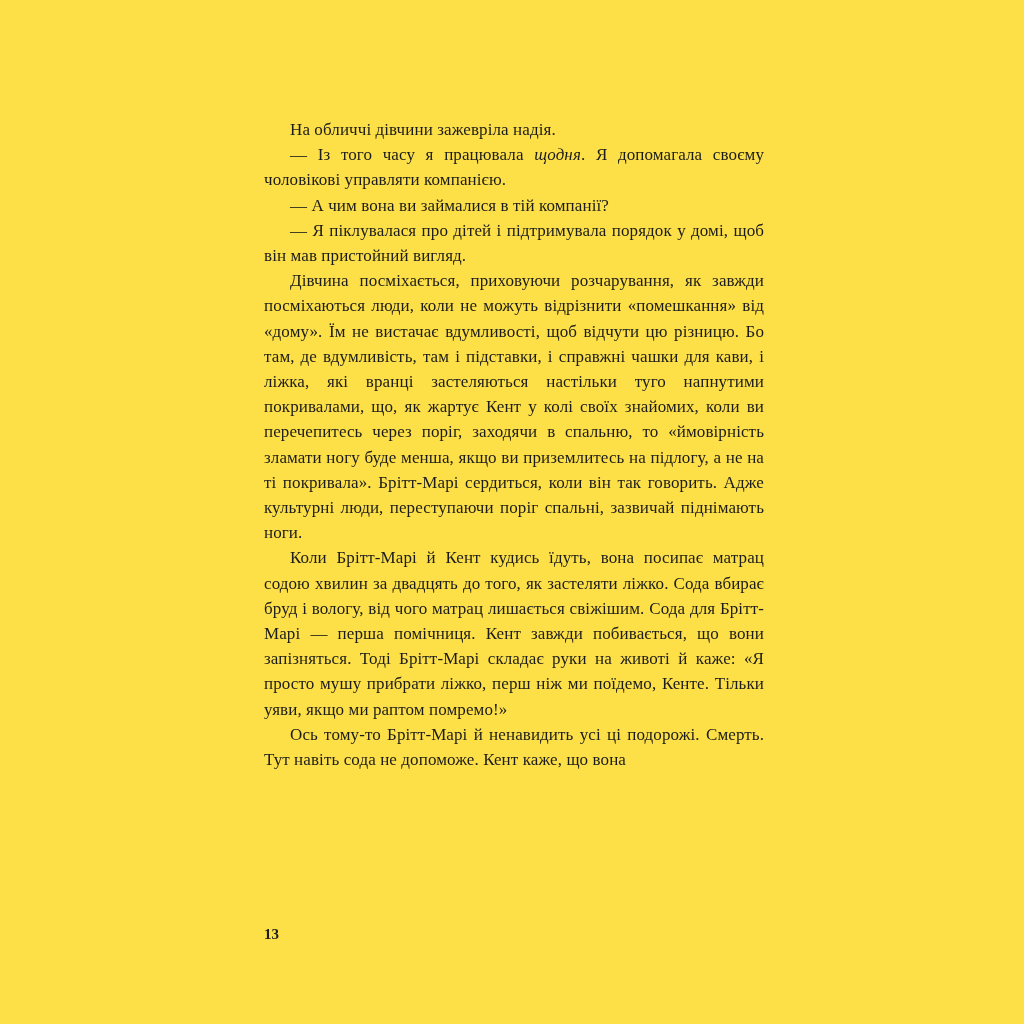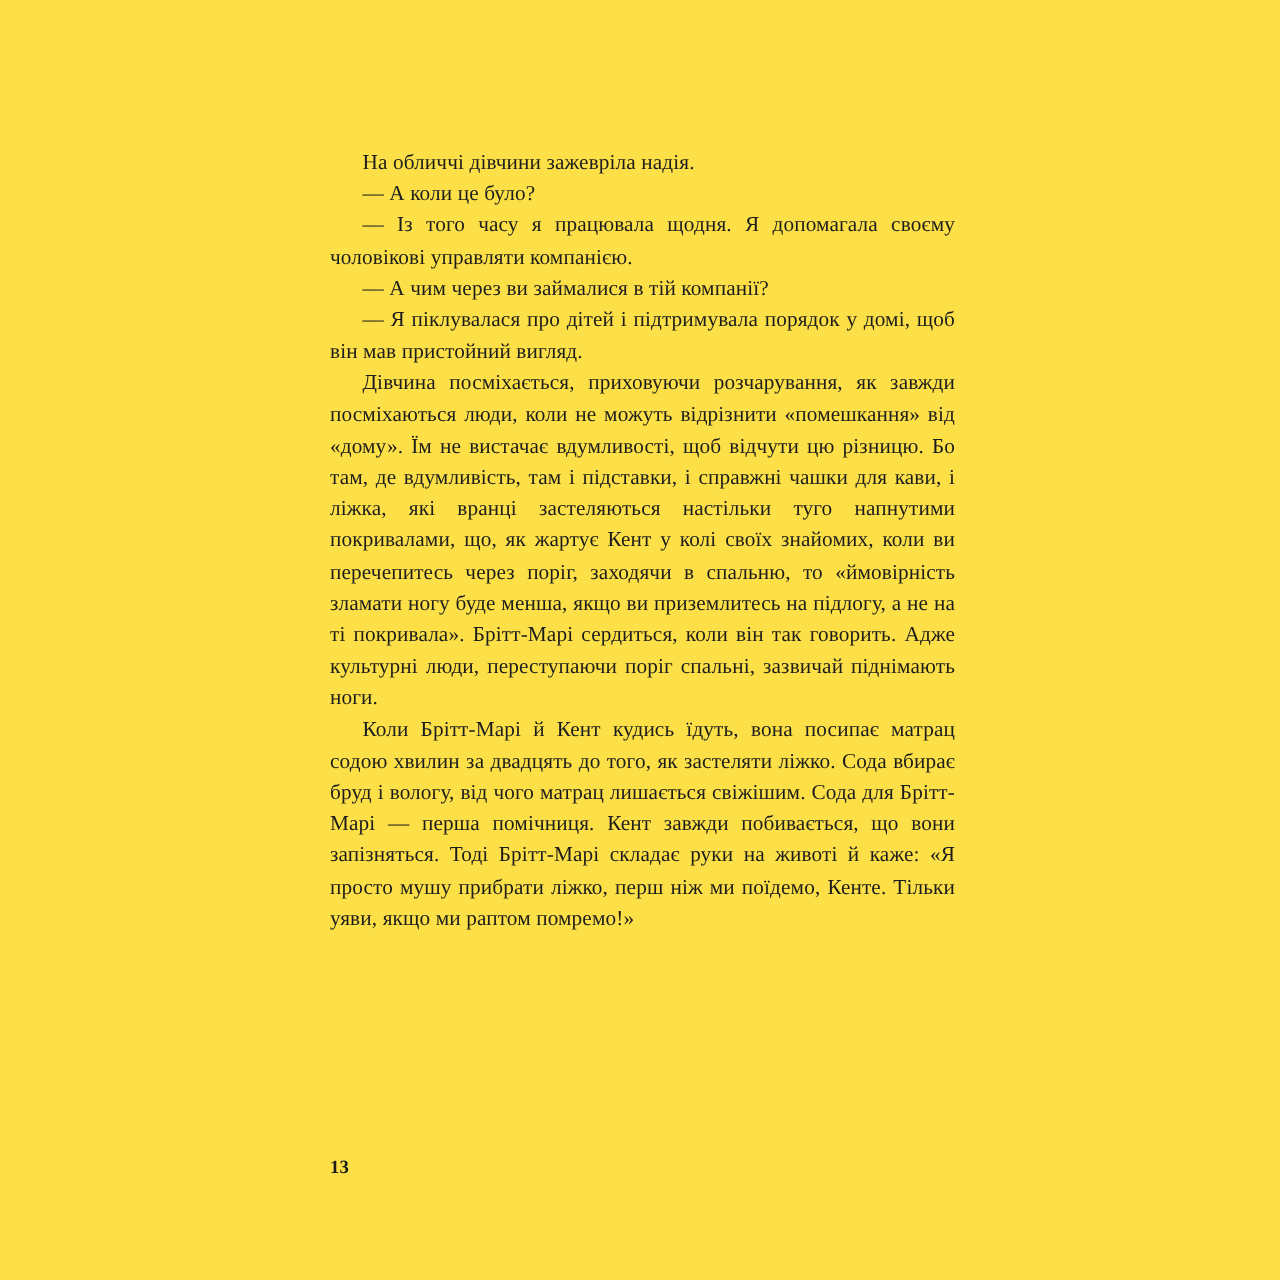--- a/index.html
+++ b/index.html
@@ -26,39 +26,40 @@
     line-height: 25.2px;
     text-align: justify;
     letter-spacing: 0.1px;
   }
   .para {
     margin: 0;
     padding: 0;
     text-indent: 26px;
   }
   .italic {
+    font-style: italic;
   }
   .page-number {
     position: absolute;
     left: 264px;
     top: 926px;
     width: 500px;
     text-align: left;
     font-size: 15px;
     font-weight: bold;
     color: #1c1c1c;
   }
 </style>
 </head>
 <body>
 
 <div class="book-page">
   <div class="text-block">
       <p class="para"><span>На обличчі дівчини зажевріла надія.</span></p>
-      <p class="para"><span>— А коли це було?</span></p>
       <p class="para"><span>— Із того часу я працювала </span><span class="italic">щодня</span><span>. Я допомагала своєму чоловікові управляти компанією.</span></p>
-      <p class="para"><span>— А чим через ви займалися в тій компанії?</span></p>
+      <p class="para"><span>— А чим вона ви займалися в тій компанії?</span></p>
       <p class="para"><span>— Я піклувалася про дітей і підтримувала порядок у домі, щоб він мав пристойний вигляд.</span></p>
       <p class="para"><span>Дівчина посміхається, приховуючи розчарування, як завжди посміхаються люди, коли не можуть відрізнити «помешкання» від «дому». Їм не вистачає вдумливості, щоб відчути цю різницю. Бо там, де вдумливість, там і підставки, і справжні чашки для кави, і ліжка, які вранці застеляються настільки туго напнутими покривалами, що, як жартує Кент у колі своїх знайомих, коли ви перечепитесь через поріг, заходячи в спальню, то «ймовірність зламати ногу буде менша, якщо ви приземлитесь на підлогу, а не на ті покривала». Брітт-Марі сердиться, коли він так говорить. Адже культурні люди, переступаючи поріг спальні, зазвичай піднімають ноги.</span></p>
       <p class="para"><span>Коли Брітт-Марі й Кент кудись їдуть, вона посипає матрац содою хвилин за двадцять до того, як застеляти ліжко. Сода вбирає бруд і вологу, від чого матрац лишається свіжішим. Сода для Брітт-Марі — перша помічниця. Кент завжди побивається, що вони запізняться. Тоді Брітт-Марі складає руки на животі й каже: «Я просто мушу прибрати ліжко, перш ніж ми поїдемо, Кенте. Тільки уяви, якщо ми раптом помремо!»</span></p>
+      <p class="para"><span>Ось тому-то Брітт-Марі й ненавидить усі ці подорожі. Смерть. Тут навіть сода не допоможе. Кент каже, що вона</span></p>
     </div>
   <div class="page-number">13</div>
 </div>
 
 </body></html>

